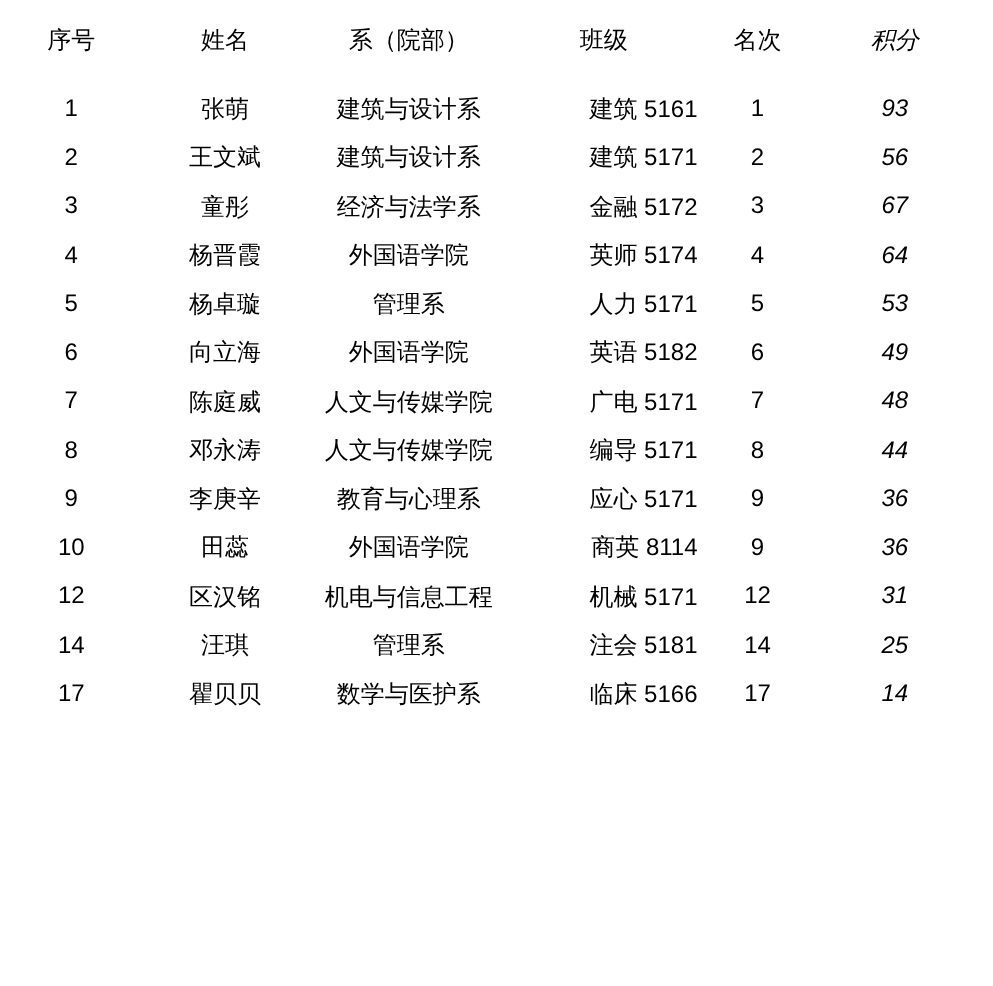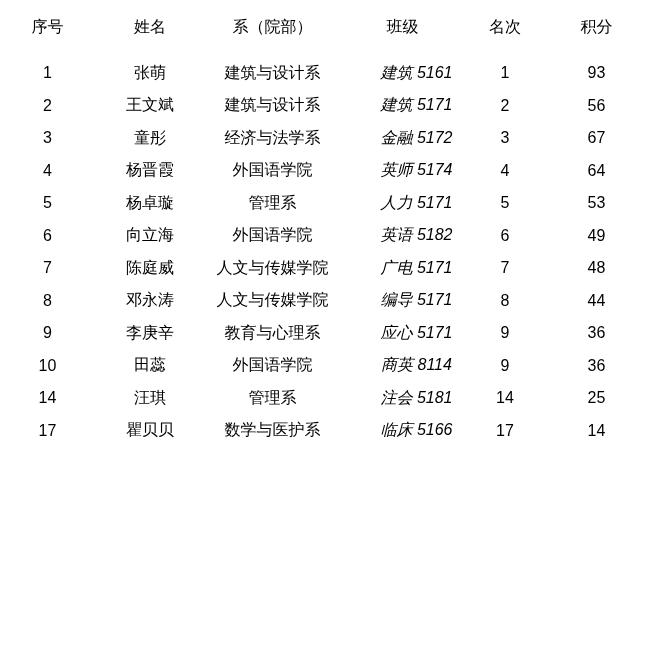--- a/index.html
+++ b/index.html
@@ -37,26 +37,26 @@
   tbody::before {
     content: "";
     display: table-row;
     height: 11px;
   }
   tbody td {
     height: 32.5px;
     vertical-align: middle;
   }
   td.c-class {
-    text-align: center;
+    text-align: right;
     padding-left: 28px;
-    font-style: italic;
   }
   td.c-score, th.h-score {
     padding-right: 14px;
+    font-style: italic;
   }
 </style>
 </head>
 <body>
 
 <div class="page">
   <table>
     <colgroup>
       <col style="width:95px">
       <col style="width:110px">
@@ -150,20 +150,28 @@
   </tr>
         <tr>
     <td class="c-no">10</td>
     <td class="c-name">田蕊</td>
     <td class="c-dept">外国语学院</td>
     <td class="c-class">商英 8114</td>
     <td class="c-rank">9</td>
     <td class="c-score">36</td>
   </tr>
         <tr>
+    <td class="c-no">12</td>
+    <td class="c-name">区汉铭</td>
+    <td class="c-dept">机电与信息工程</td>
+    <td class="c-class">机械 5171</td>
+    <td class="c-rank">12</td>
+    <td class="c-score">31</td>
+  </tr>
+        <tr>
     <td class="c-no">14</td>
     <td class="c-name">汪琪</td>
     <td class="c-dept">管理系</td>
     <td class="c-class">注会 5181</td>
     <td class="c-rank">14</td>
     <td class="c-score">25</td>
   </tr>
         <tr>
     <td class="c-no">17</td>
     <td class="c-name">瞿贝贝</td>

